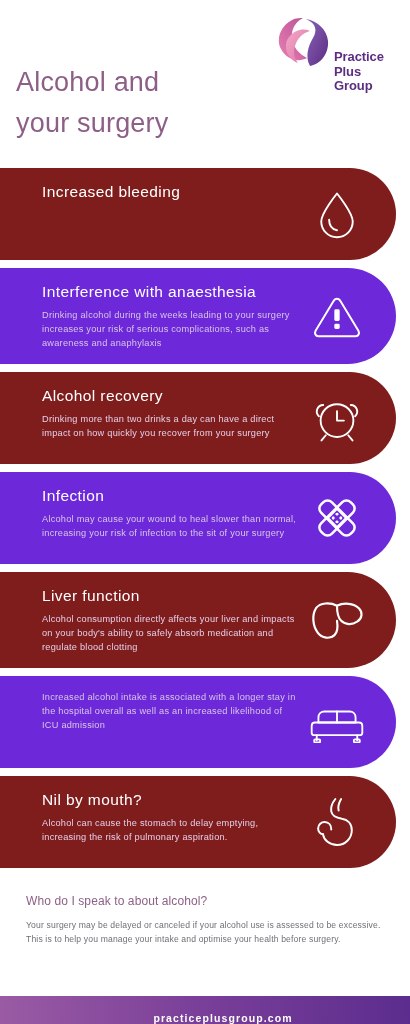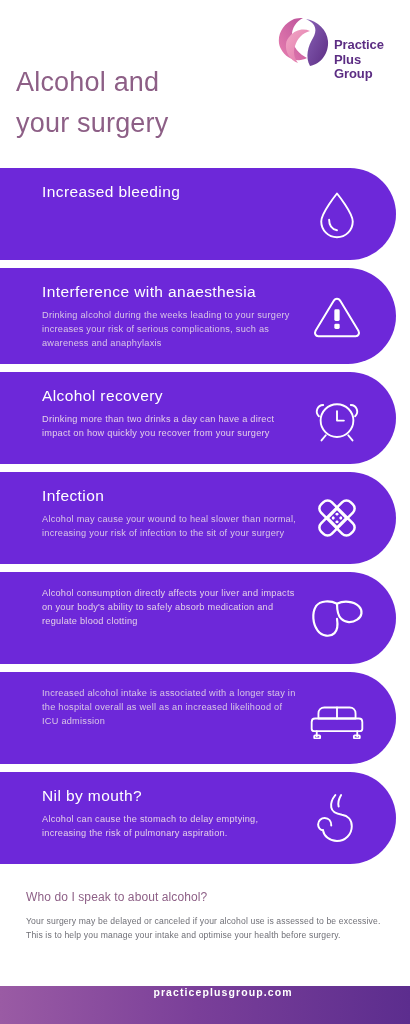--- a/index.html
+++ b/index.html
@@ -15,35 +15,35 @@
   
   .header { position:relative; height:168px; }
   .title {
     position:absolute; left:16px; top:62px;
     font-size:27px; line-height:41px; font-weight:300;
     color:#8d5f86; letter-spacing:0.2px; white-space:pre-line;
   }
   .logo-wrap { position:absolute; right:14px; top:14px; width:120px; height:88px; }
   .logo-mark { position:absolute; left:0; top:0; width:56px; height:56px; }
   .logo-text {
-    position:absolute; left:58px; top:24px;
+    position:absolute; left:58px; top:36px;
     font-size:13px; font-weight:bold; line-height:14.5px;
     color:#5c2d83; white-space:pre-line; letter-spacing:-0.1px;
   }
 
   
   .cards { position:relative; }
   .card {
     position:relative;
     width:396px;
     border-radius:0 52px 52px 0;
     margin-bottom:8px;
     overflow:hidden;
   }
-  .card.light { background:#6d28d9; }
+  .card.light { background:#7f1d1d; }
   .card.dark  { background:#6d28d9; }
   .card-inner { position:relative; padding:14px 96px 14px 42px; min-height:92px; }
   .card-title {
     font-size:15.5px; font-weight:400; color:#ffffff;
     letter-spacing:0.4px; margin-bottom:6px; line-height:20px;
   }
   .card-body {
     font-size:9.2px; line-height:14px; letter-spacing:0.25px;
     color:#e3cfe8;
   }
@@ -60,23 +60,23 @@
   .closing { padding:18px 24px 0 26px; }
   .closing-title {
     font-size:12px; font-weight:300; color:#8d5f86;
     letter-spacing:0.1px; margin-bottom:11px;
   }
   .closing-p {
     font-size:8.6px; line-height:13.5px; color:#6f6f76;
     margin-bottom:10px; letter-spacing:0.15px;
   }
   .footer-bar {
-    position:absolute; left:0; bottom:0; width:410px; height:38px;
+    position:absolute; left:0; bottom:0; width:410px; height:28px;
     background:linear-gradient(90deg,#9a5ba4 0%, #7a3f99 48%, #5c2d8e 100%);
-    display:flex; align-items:flex-start; justify-content:center;padding-left:36px;
+    display:flex; align-items:flex-end; justify-content:center;padding-left:36px;
   }
   .footer-url {
     color:#ffffff; font-size:10.5px; font-weight:bold; letter-spacing:1.1px;
   }
 </style>
 </head>
 <body>
 
 <div id="page">
 
@@ -181,20 +181,21 @@
             <circle cx="33" cy="26.5" r="1.6" fill="#ffffff" stroke="none"></circle>
             <circle cx="27" cy="33.5" r="1.6" fill="#ffffff" stroke="none"></circle>
             <circle cx="33" cy="33.5" r="1.6" fill="#ffffff" stroke="none"></circle>
           </g>
         </svg>
       </div>
     </div>
 
     <div class="card light">
       <div class="card-inner">
+        <div class="card-title">Liver function</div>
         <div class="card-body">Alcohol consumption directly affects your liver and impacts on your body's ability to safely absorb medication and regulate blood clotting</div>
       </div>
       <div class="card-icon">
         <svg viewBox="0 0 64 50" width="54" height="42" fill="none" stroke="#ffffff" stroke-width="2.6" stroke-linecap="round" stroke-linejoin="round">
           <path d="M32 8 C24 4 12 4 7 11 2 19 3 32 9 40 c5 7 15 8 20 3 4-4 4-11 3-17"></path>
           <path d="M32 8 c8-4 20-3 26 3 5 5 4 12-2 16-6 4-14 4-19-1-3-3-5-9-5-18z"></path>
         </svg>
       </div>
     </div>
 

